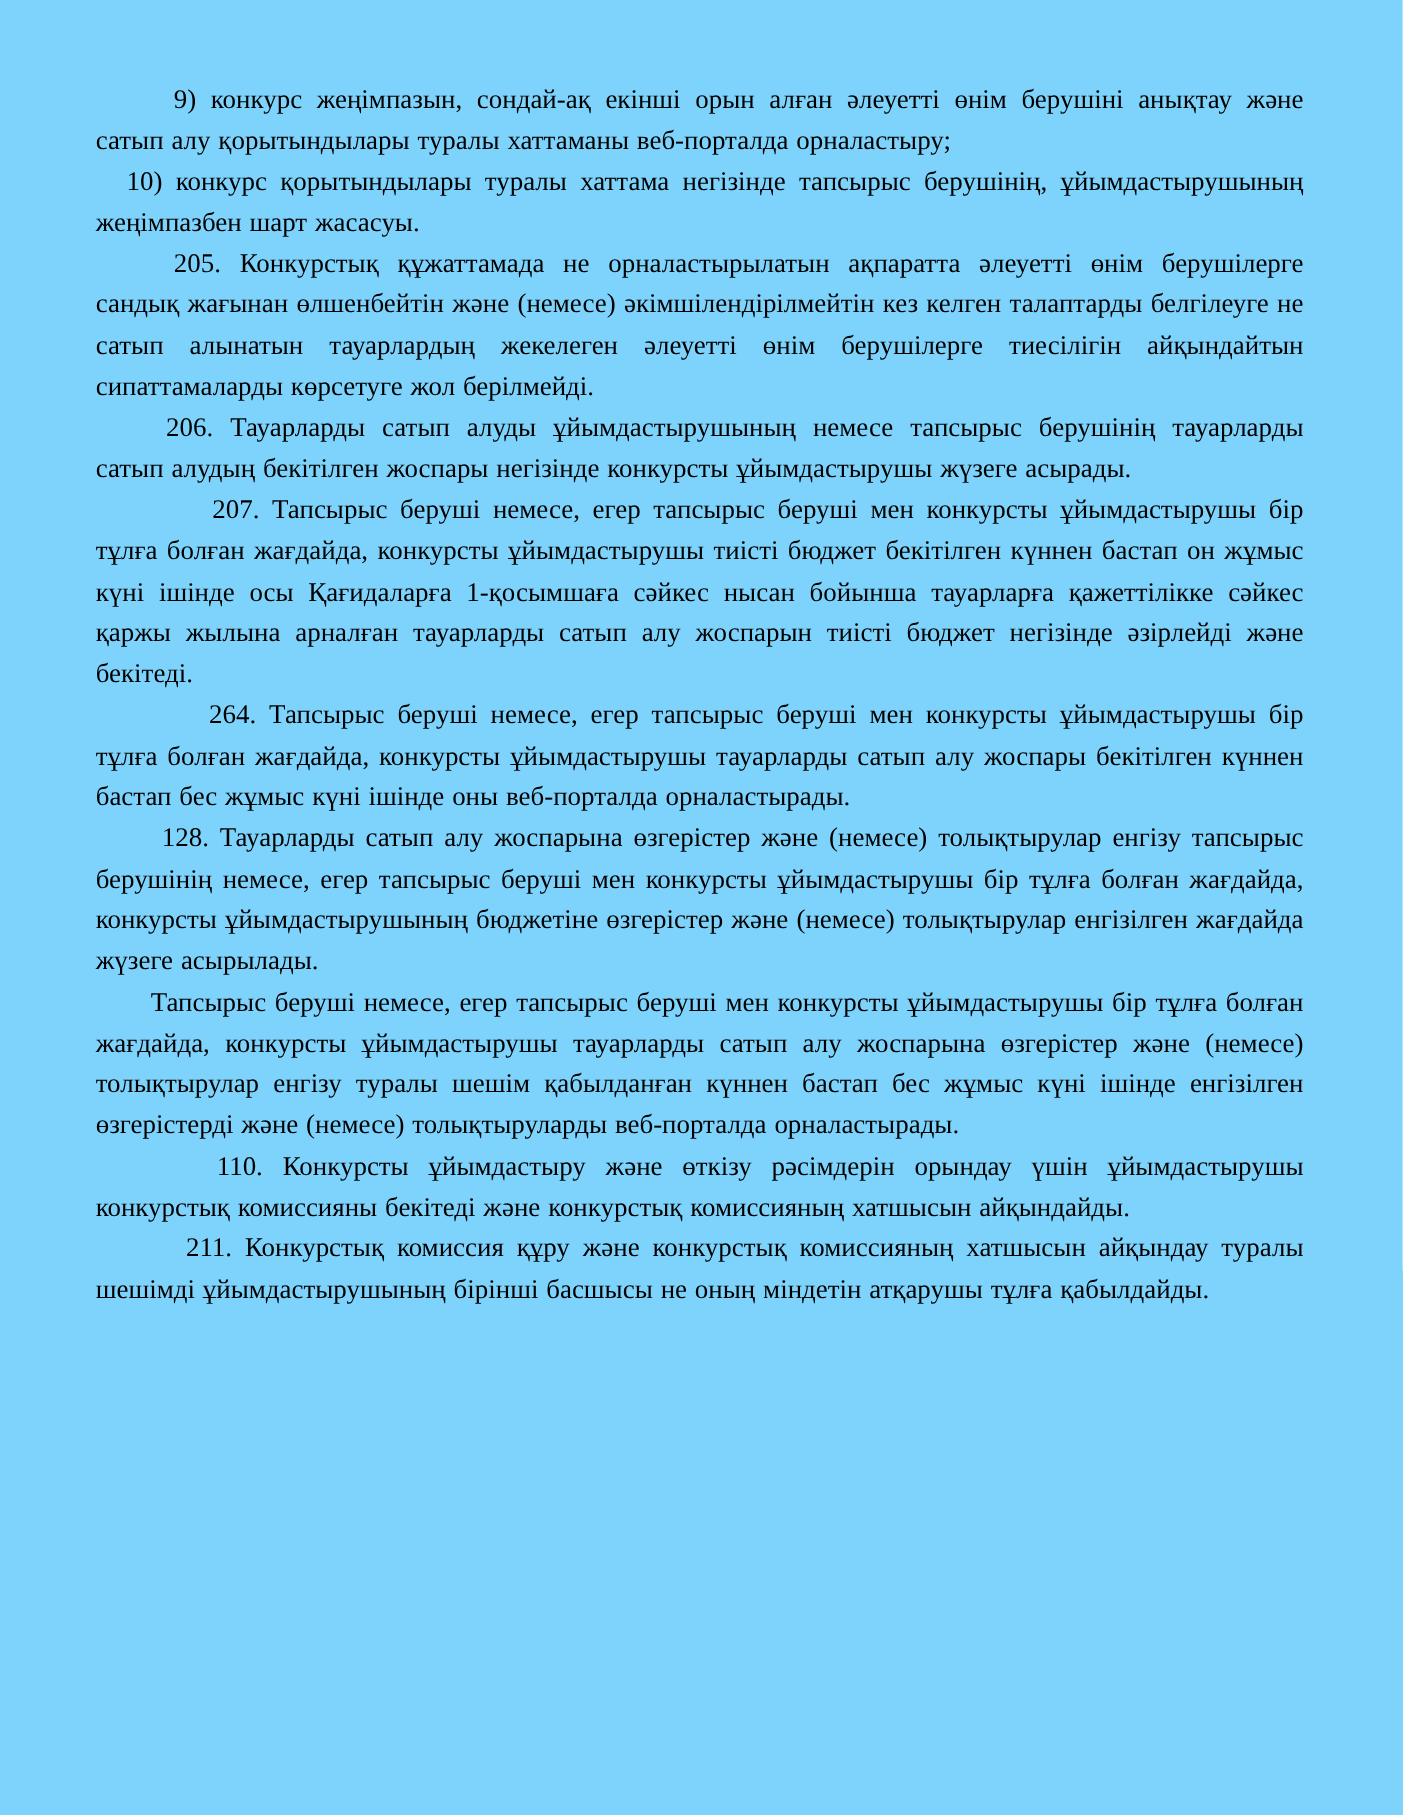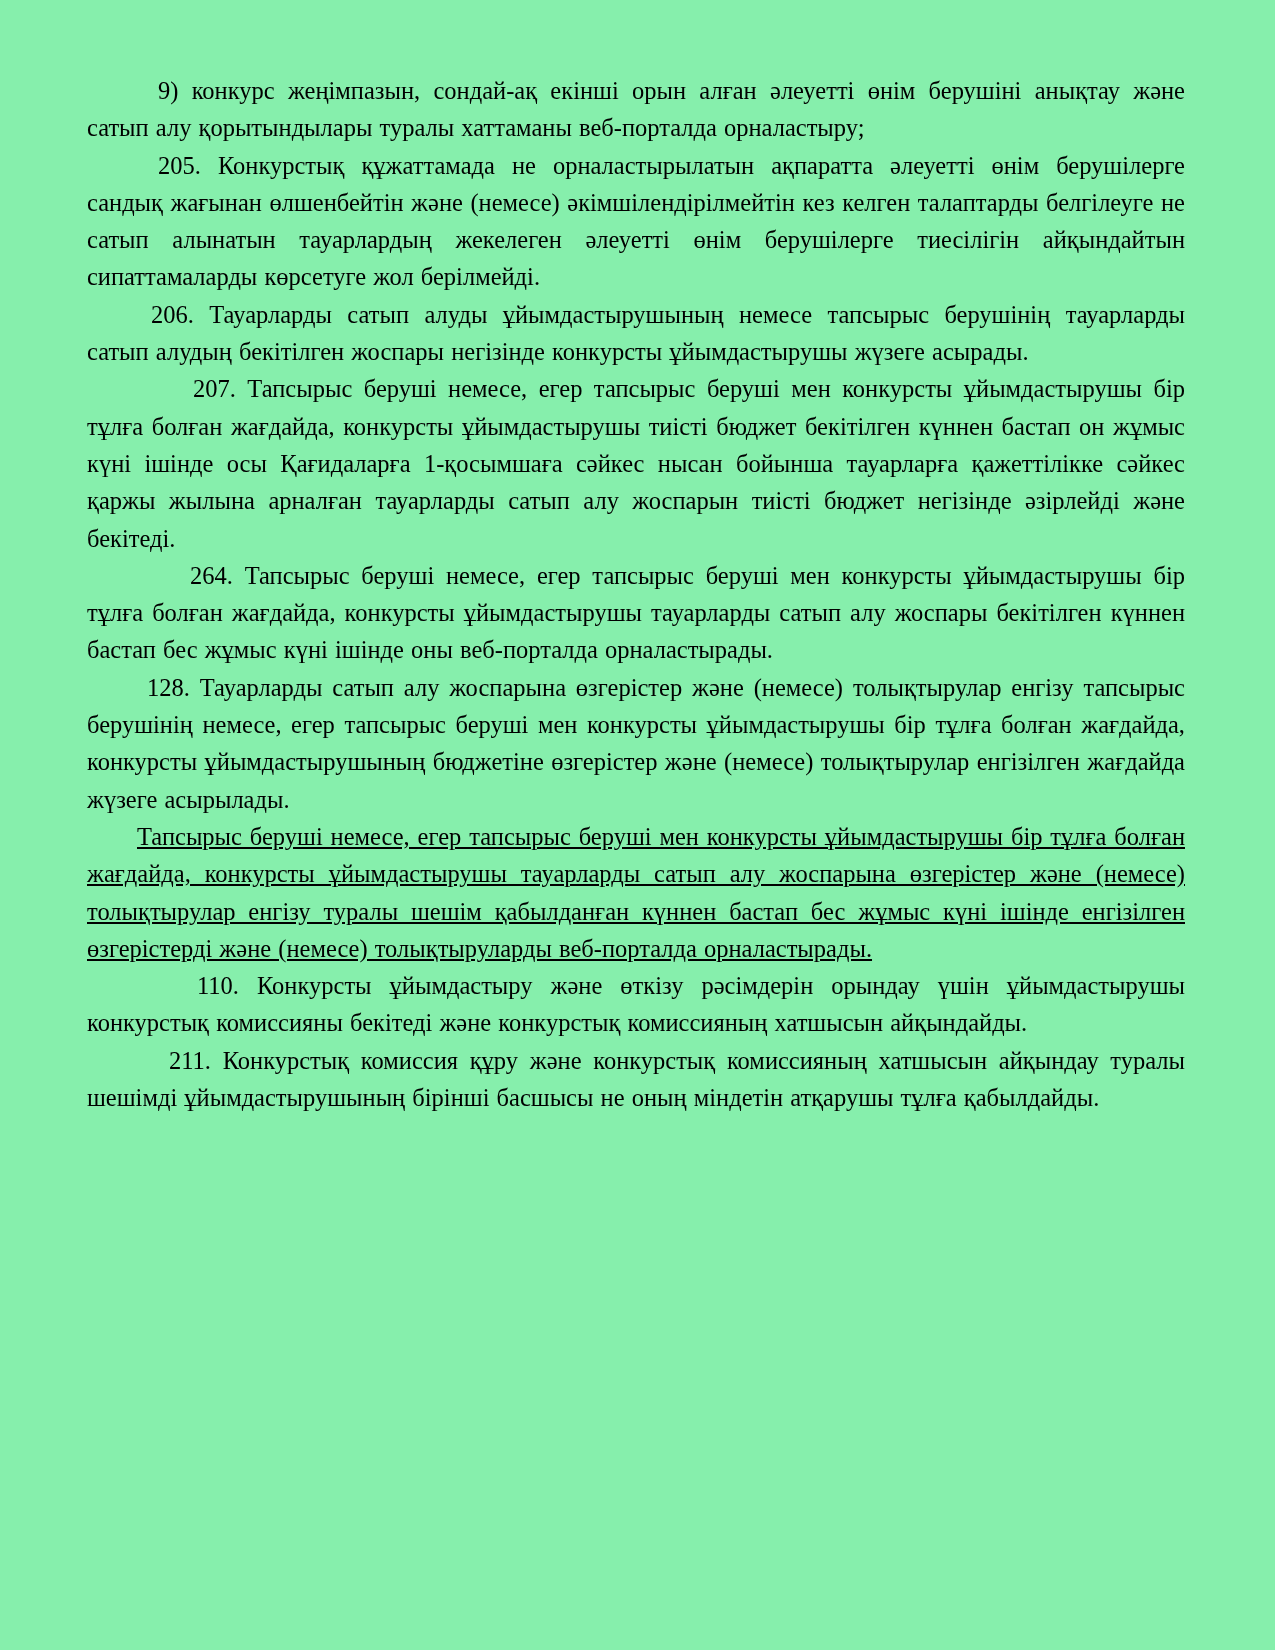--- a/index.html
+++ b/index.html
@@ -12,47 +12,48 @@
     height: 1650px;
     overflow: hidden;
     font-family: "Liberation Serif", "DejaVu Serif", serif;
     color: #000000;
   }
   .page {
     box-sizing: border-box;
     width: 1275px;
     height: 1650px;
     padding: 72px 90px 75px 87px;
-    background: #86efac;
+    background: #7dd3fc;
   }
   p.para {
     margin: 0;
     font-size: 24.5px;
     line-height: 37.3px;
     text-align: justify;
     word-spacing: 1px;
     color: #000000;
   }
   
   .ind-28  { text-indent: 28px; }
-  .ind-50  { text-indent: 50px; text-decoration: underline; }
+  .ind-50  { text-indent: 50px; }
   .ind-60  { text-indent: 60px; }
   .ind-64  { text-indent: 64px; }
   .ind-71  { text-indent: 71px; }
   .ind-82  { text-indent: 82px; }
   .ind-100 { text-indent: 100px; }
   .ind-103 { text-indent: 103px; }
   .ind-106 { text-indent: 106px; }
   .ind-110 { text-indent: 110px; }
 </style>
 </head>
 <body>
 
 <div class="page">
   <p class="para ind-71">9) конкурс жеңімпазын, сондай-ақ екінші орын алған әлеуетті өнім берушіні анықтау және сатып алу қорытындылары туралы хаттаманы веб-порталда орналастыру;</p>
+  <p class="para ind-28">10) конкурс қорытындылары туралы хаттама негізінде тапсырыс берушінің, ұйымдастырушының жеңімпазбен шарт жасасуы.</p>
   <p class="para ind-71">205. Конкурстық құжаттамада не орналастырылатын ақпаратта әлеуетті өнім берушілерге сандық жағынан өлшенбейтін және (немесе) әкімшілендірілмейтін кез келген талаптарды белгілеуге не сатып алынатын тауарлардың жекелеген әлеуетті өнім берушілерге тиесілігін айқындайтын сипаттамаларды көрсетуге жол берілмейді.</p>
   <p class="para ind-64">206. Тауарларды сатып алуды ұйымдастырушының немесе тапсырыс берушінің тауарларды сатып алудың бекітілген жоспары негізінде конкурсты ұйымдастырушы жүзеге асырады.</p>
   <p class="para ind-106">207. Тапсырыс беруші немесе, егер тапсырыс беруші мен конкурсты ұйымдастырушы бір тұлға болған жағдайда, конкурсты ұйымдастырушы тиісті бюджет бекітілген күннен бастап он жұмыс күні ішінде осы Қағидаларға 1-қосымшаға сәйкес нысан бойынша тауарларға қажеттілікке сәйкес қаржы жылына арналған тауарларды сатып алу жоспарын тиісті бюджет негізінде әзірлейді және бекітеді.</p>
   <p class="para ind-103">264. Тапсырыс беруші немесе, егер тапсырыс беруші мен конкурсты ұйымдастырушы бір тұлға болған жағдайда, конкурсты ұйымдастырушы тауарларды сатып алу жоспары бекітілген күннен бастап бес жұмыс күні ішінде оны веб-порталда орналастырады.</p>
   <p class="para ind-60">128. Тауарларды сатып алу жоспарына өзгерістер және (немесе) толықтырулар енгізу тапсырыс берушінің немесе, егер тапсырыс беруші мен конкурсты ұйымдастырушы бір тұлға болған жағдайда, конкурсты ұйымдастырушының бюджетіне өзгерістер және (немесе) толықтырулар енгізілген жағдайда жүзеге асырылады.</p>
   <p class="para ind-50">Тапсырыс беруші немесе, егер тапсырыс беруші мен конкурсты ұйымдастырушы бір тұлға болған жағдайда, конкурсты ұйымдастырушы тауарларды сатып алу жоспарына өзгерістер және (немесе) толықтырулар енгізу туралы шешім қабылданған күннен бастап бес жұмыс күні ішінде енгізілген өзгерістерді және (немесе) толықтыруларды веб-порталда орналастырады.</p>
   <p class="para ind-110">110. Конкурсты ұйымдастыру және өткізу рәсімдерін орындау үшін ұйымдастырушы конкурстық комиссияны бекітеді және конкурстық комиссияның хатшысын айқындайды.</p>
   <p class="para ind-82">211. Конкурстық комиссия құру және конкурстық комиссияның хатшысын айқындау туралы шешімді ұйымдастырушының бірінші басшысы не оның міндетін атқарушы тұлға қабылдайды.</p>
 </div>
 

